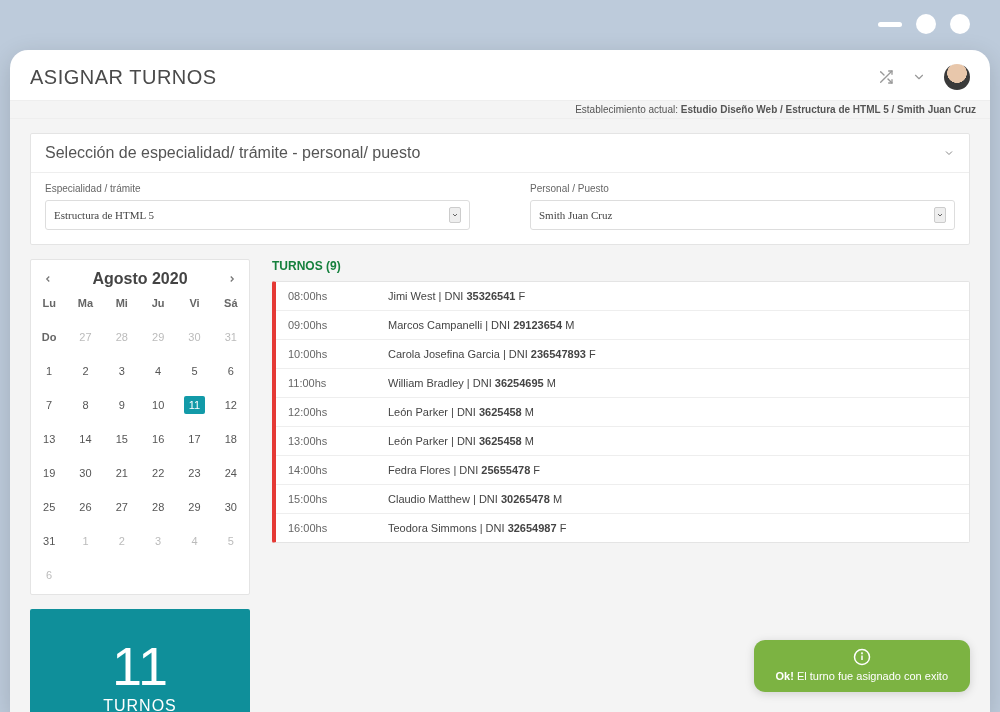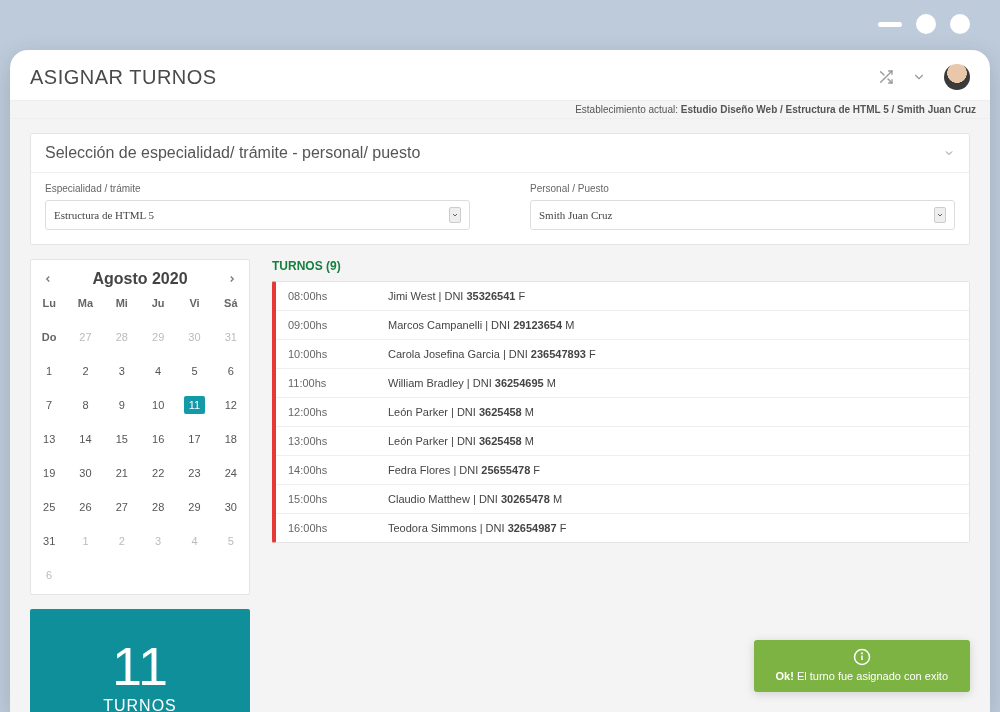--- a/index.html
+++ b/index.html
@@ -152,21 +152,21 @@
   .turno-row:last-child { border-bottom: none; }
   .turno-time { width: 100px; color: #666; }
   .turno-name { flex: 1; }
   .turno-name b { font-weight: 600; }
   .toast {
     position: absolute;
     bottom: 20px;
     right: 20px;
     background: #7cb342;
     color: #fff;
-    border-radius: 3px;
+    border-radius: 11px;
     padding: 8px 22px 10px 22px;
     text-align: center;
     font-size: 11px;
     box-shadow: 0 2px 10px rgba(0,0,0,0.15);
   }
   .toast .icon { margin-bottom: 4px; display:flex; justify-content:center; }
   svg { display: block; }
 </style>
 </head>
 <body>

